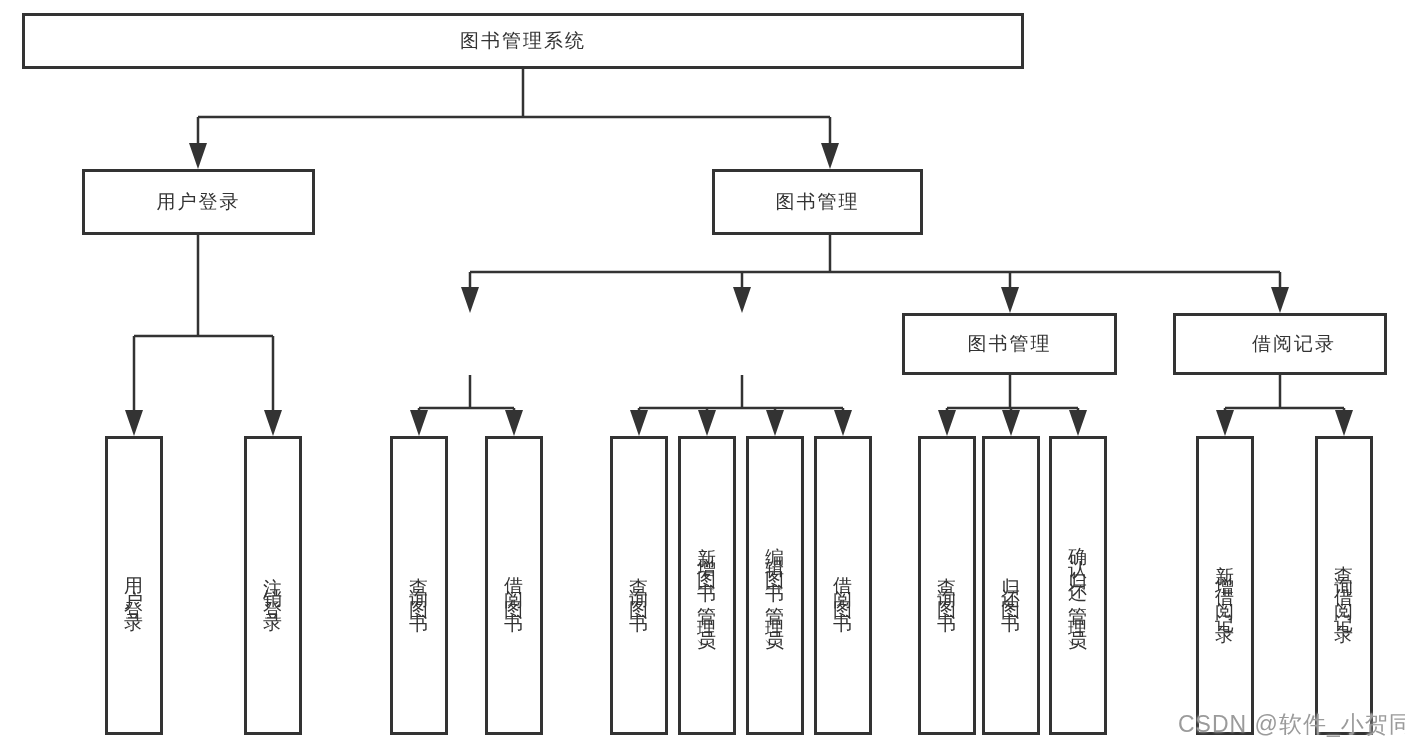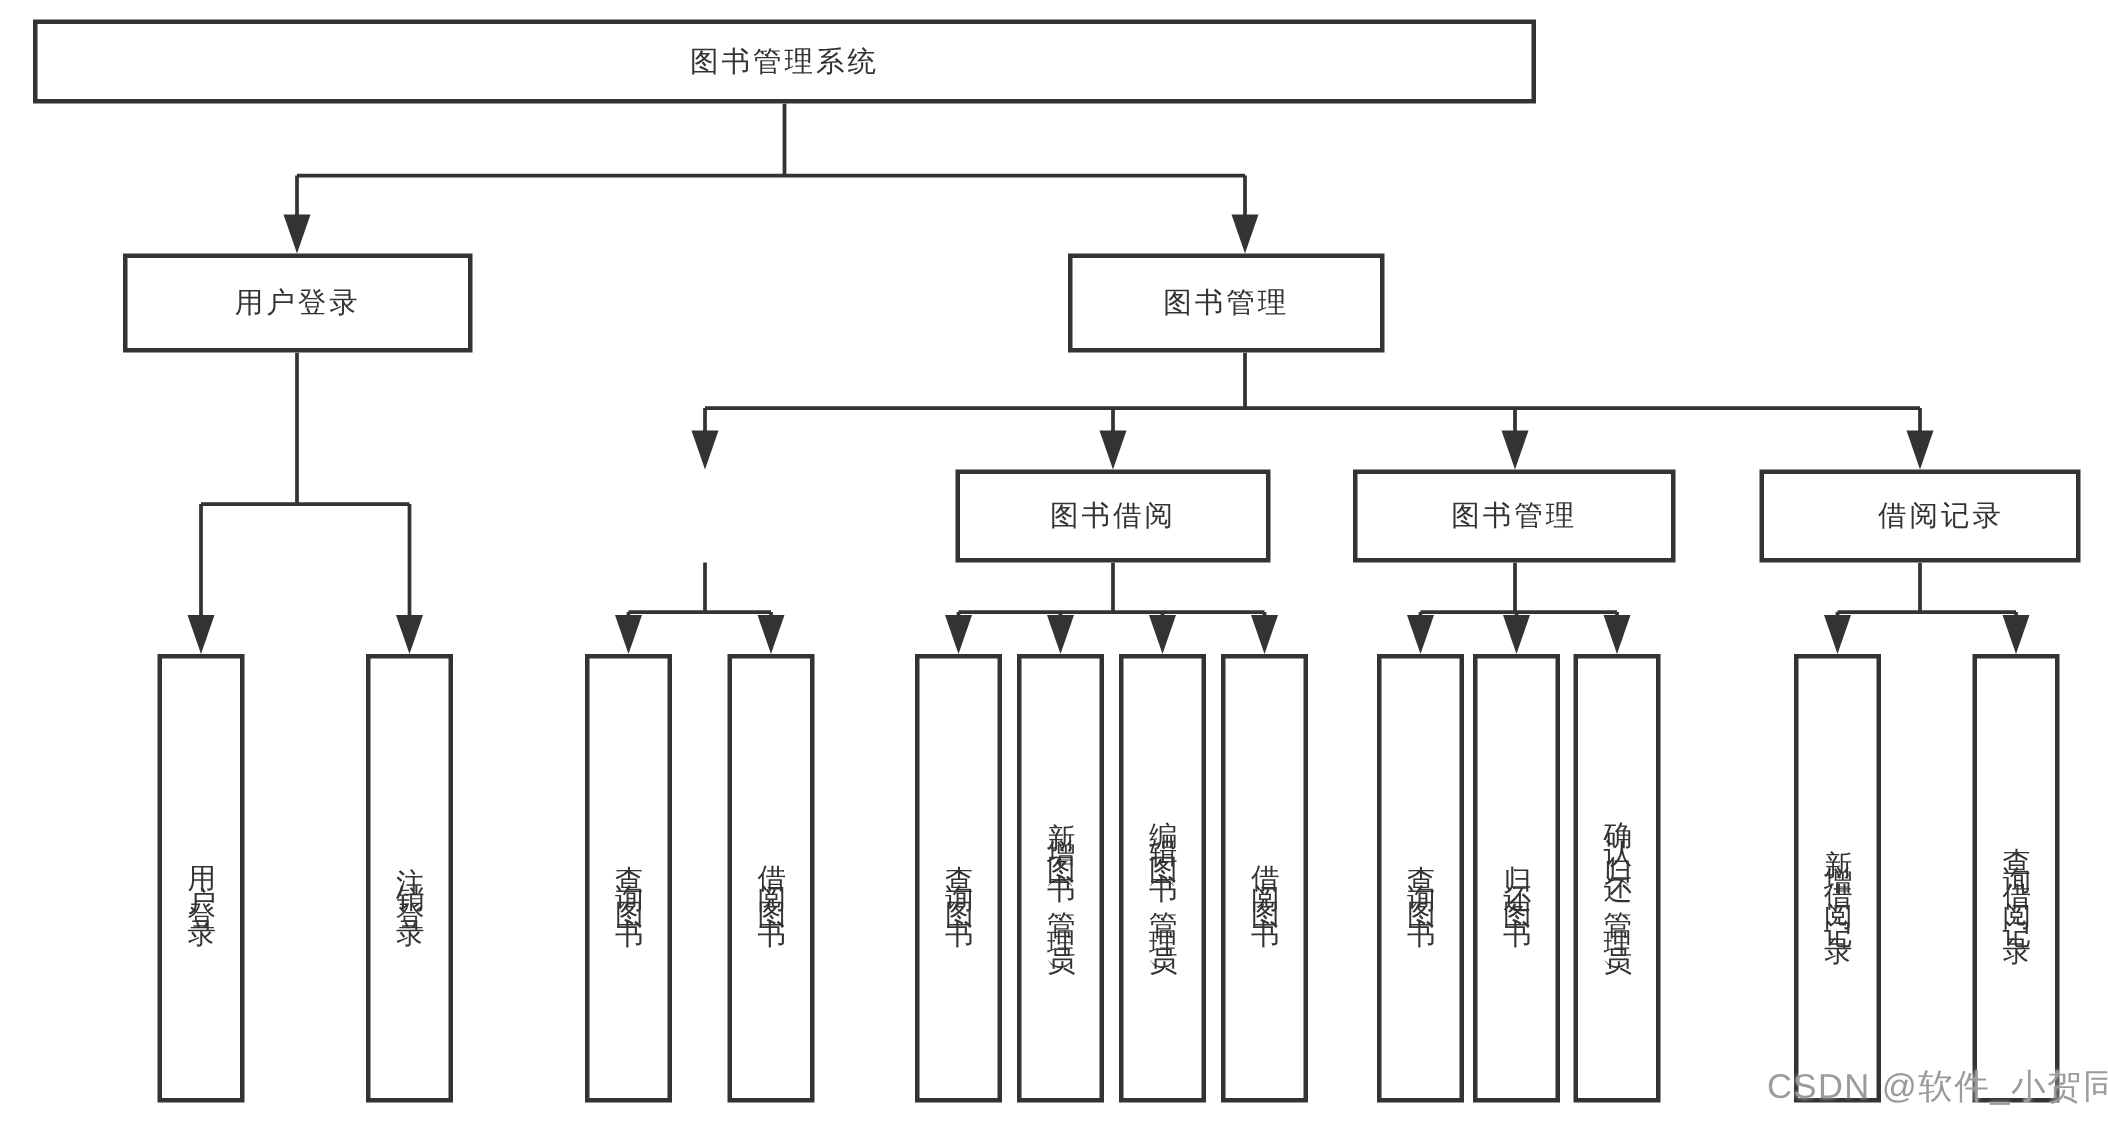--- a/index.html
+++ b/index.html
@@ -147,21 +147,20 @@
       <line x1="1344" y1="408" x2="1344" y2="414"></line>
       <polygon points="1335,410 1353,410 1344,436"></polygon>
     </g>
   </svg>
 
   <div class="box h-box" style="left:22px; top:13px; width:1002px; height:56px;">图书管理系统</div>
 
   <div class="box h-box" style="left:82px; top:169px; width:233px; height:66px;">用户登录</div>
   <div class="box h-box" style="left:712px; top:169px; width:211px; height:66px;">图书管理</div>
 
-  <div class="box h-box" style="left:637px; top:313px; width:210px; height:62px;">图书借阅</div>
   <div class="box h-box" style="left:902px; top:313px; width:215px; height:62px;">图书管理</div>
   <div class="box h-box" style="left:1173px; top:313px; width:214px; height:62px;padding-left:28px;">借阅记录</div>
 
   <div class="box v-box" style="left:105px; top:436px; width:58px; height:299px;">用户登录</div>
   <div class="box v-box" style="left:244px; top:436px; width:58px; height:299px;">注销登录</div>
 
   <div class="box v-box" style="left:390px; top:436px; width:58px; height:299px;">查询图书</div>
   <div class="box v-box" style="left:485px; top:436px; width:58px; height:299px;">借阅图书</div>
 
   <div class="box v-box" style="left:610px; top:436px; width:58px; height:299px;">查询图书</div>

